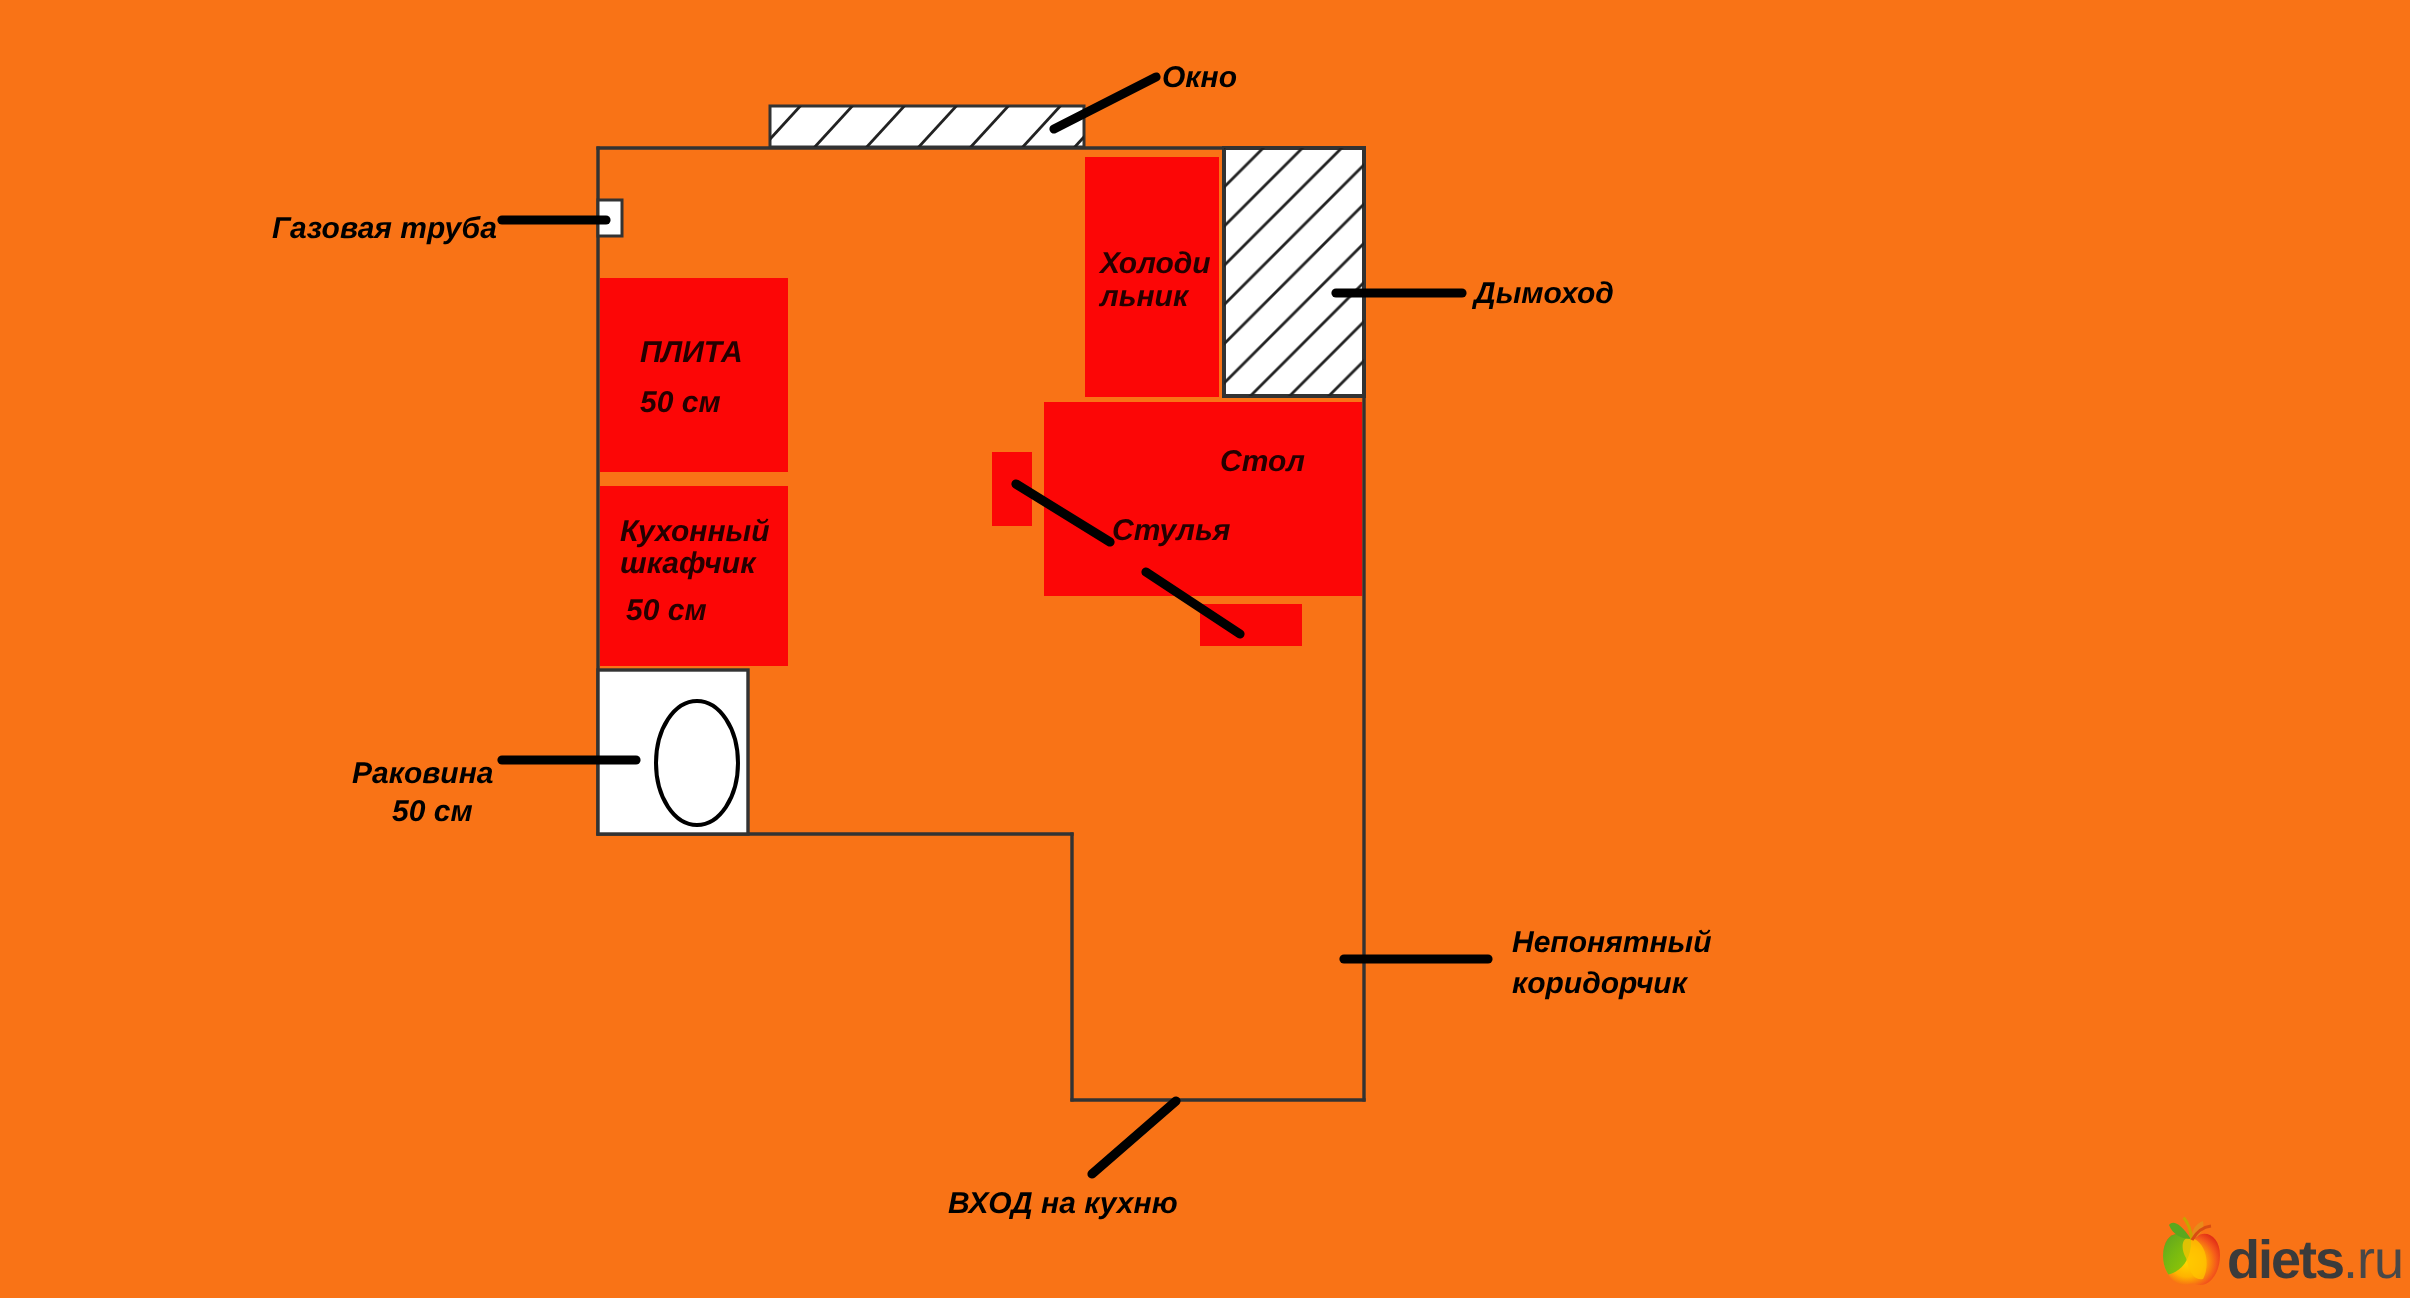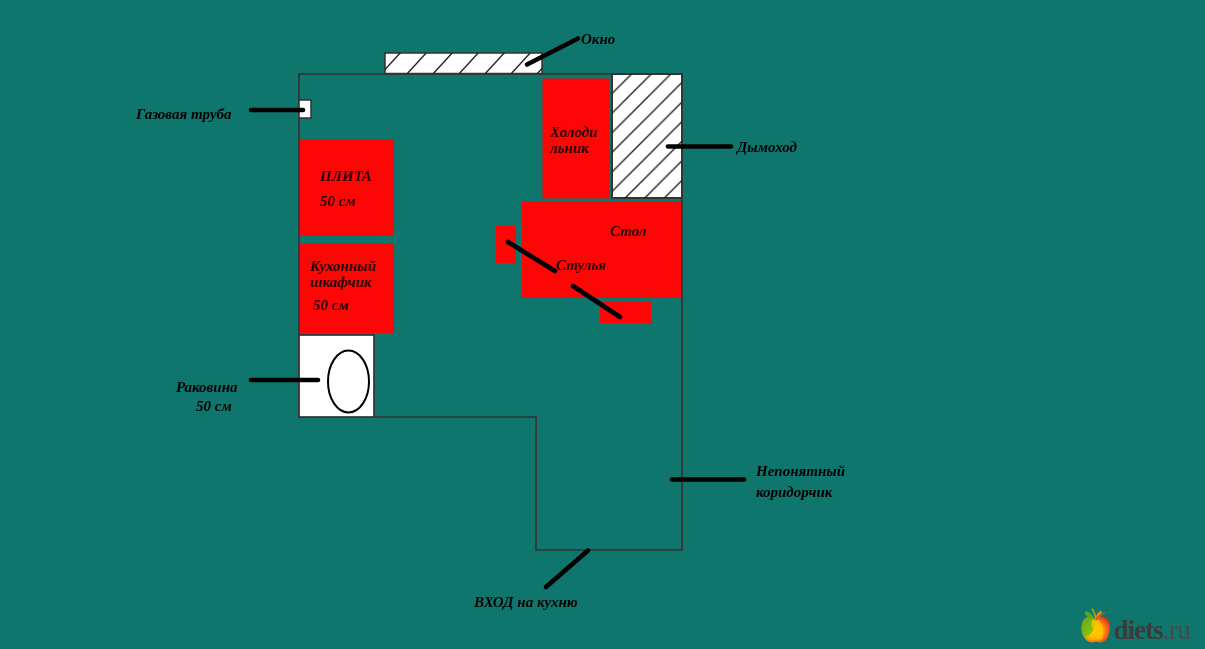--- a/index.html
+++ b/index.html
@@ -1,17 +1,17 @@
 <!DOCTYPE html>
 <html><head>
 <meta charset="utf-8">
 <style>
   html,body{margin:0;padding:0;background:#ffffff;}
-  .page{position:relative;width:1205px;height:649px;background:#0f766e;overflow:hidden;
-        font-family:Liberation Serif, serif;}
+  .page{position:relative;width:1205px;height:649px;background:#f97316;overflow:hidden;
+        font-family:Liberation Sans, sans-serif;}
 </style>
 </head>
 <body>
 <div class="page">
 <svg width="1205" height="649" viewBox="0 0 1205 649" xmlns="http://www.w3.org/2000/svg">
   <defs>
     <pattern id="hatch45" patternUnits="userSpaceOnUse" width="19.6" height="19.6">
       <line x1="0" y1="19.6" x2="19.6" y2="0" stroke="#222" stroke-width="1.4"></line>
       <line x1="-19.6" y1="19.6" x2="19.6" y2="-19.6" stroke="#222" stroke-width="1.4"></line>
       <line x1="0" y1="39.2" x2="39.2" y2="0" stroke="#222" stroke-width="1.4"></line>

